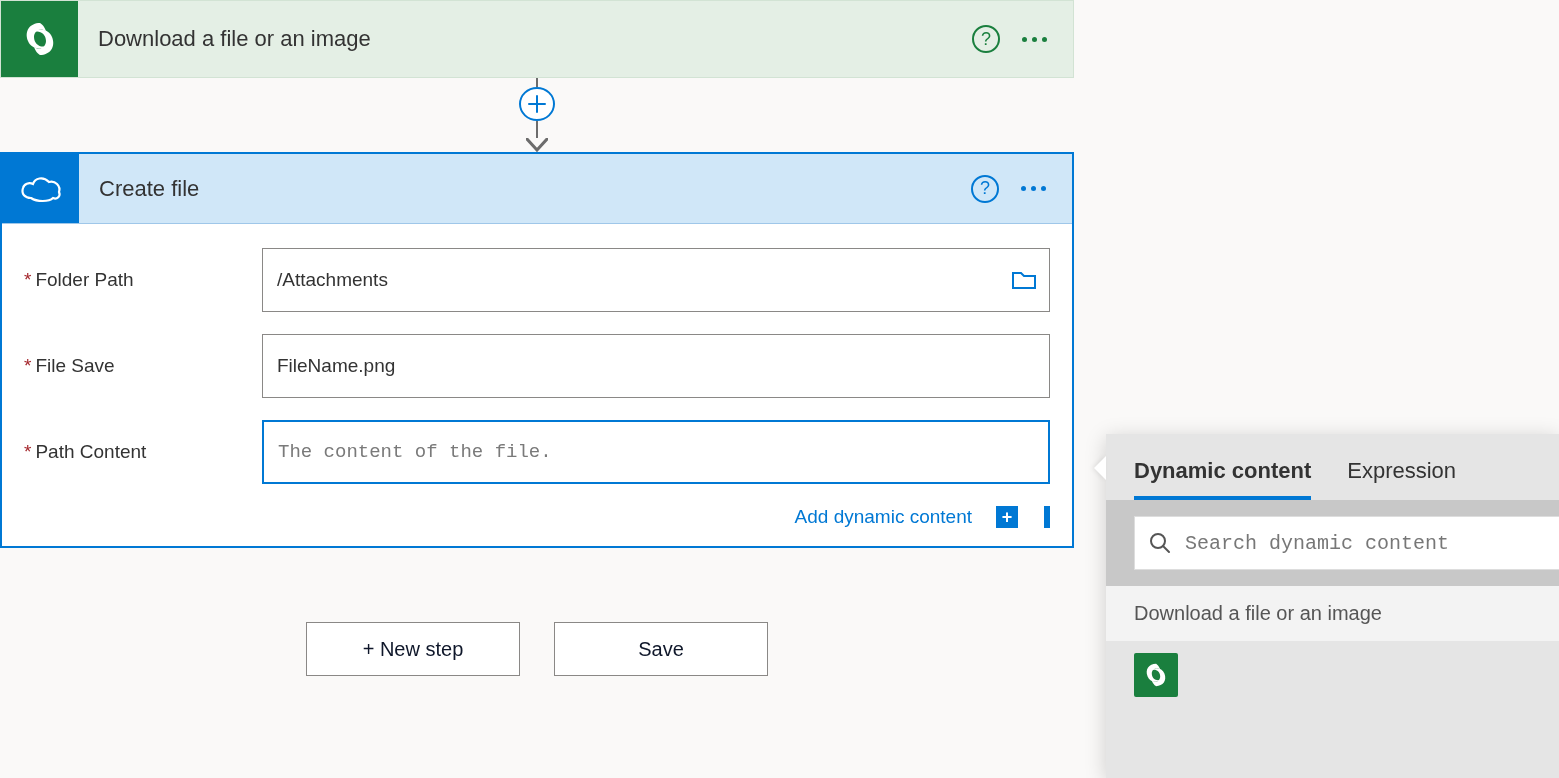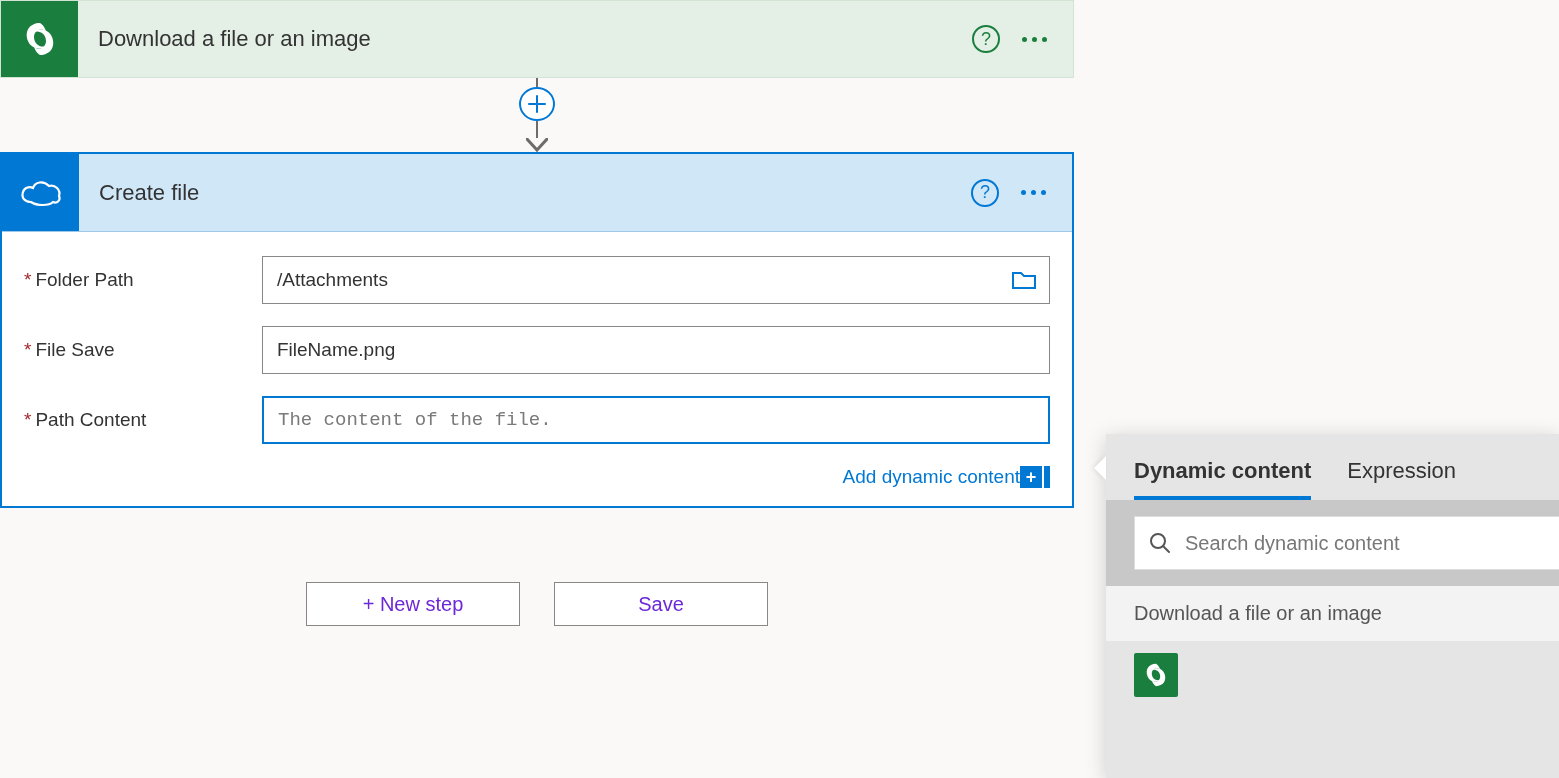--- a/index.html
+++ b/index.html
@@ -77,21 +77,21 @@
   .connector .arrowhead svg { display:block; }
 
   
   .step-expanded {
     border: 2px solid #0078d4;
     background: #fff;
   }
   .step-expanded .header {
     display: flex;
     align-items: center;
-    height: 78px;
+    height: 70px;
     background: #d0e7f8;
     border-bottom: 1px solid #9fc7e9;
   }
   .step-expanded .step-icon-box {
     width: 77px;
     height: 100%;
     background: #0078d4;
     display: flex;
     align-items: center;
     justify-content: center;
@@ -113,21 +113,21 @@
     display: flex;
     align-items: center;
   }
   .form-label .req { color: #a4262c; margin-right: 4px; }
   .form-input-wrap {
     flex: 1;
     position: relative;
   }
   .text-input {
     width: 100%;
-    height: 48px;
+    height: 64px;
     border: 1px solid #8a8886;
     padding: 0 14px;
     font-size: 19px;
     color: #333;
     background: #fff;
   }
   .text-input.active {
     border: 2px solid #0078d4;
     outline: none;
     font-family: Liberation Mono, monospace;
@@ -142,21 +142,21 @@
     align-items: center;
     justify-content: center;
     width: 32px; height: 32px;
     cursor: pointer;
   }
 
   .add-dynamic-row {
     display: flex;
     justify-content: flex-end;
     align-items: center;
-    gap: 0;
+    gap: 24px;
     padding-right: 0;
     margin-top: 4px;
   }
   .add-dynamic-link {
     color: #0078d4;
     font-size: 19px;
     cursor: pointer;
   }
   .add-dynamic-icon {
     width: 22px;
@@ -178,26 +178,26 @@
   }
 
   
   .footer-buttons {
     display: flex;
     justify-content: center;
     gap: 34px;
     margin-top: 74px;
   }
   .footer-btn {
-    height: 44px;
+    height: 54px;
     width: 214px;
     border: 1px solid #8a8886;
     background: #fff;
     font-size: 20px;
-    color: #6d28d9;
+    color: #0f172a;
     cursor: pointer;
     display: flex;
     align-items: center;
     justify-content: center;
   }
 
   
   .dyn-panel {
     position: absolute;
     left: 1106px;
@@ -249,20 +249,21 @@
   .dyn-search-inner .search-ic {
     width: 50px;
     display:flex;align-items:center;justify-content:center;
   }
   .dyn-search-inner input {
     flex:1;
     border:none;
     outline:none;
     font-size:20px;
     color:#333;
+    font-family:Liberation Mono, monospace;
   }
   .dyn-search-inner input::placeholder { color:#777; }
   .dyn-group-header {
     background: #f3f3f3;
     padding: 16px 28px;
     font-size: 20px;
     color: #555;
   }
   .dyn-item {
     display:flex;

